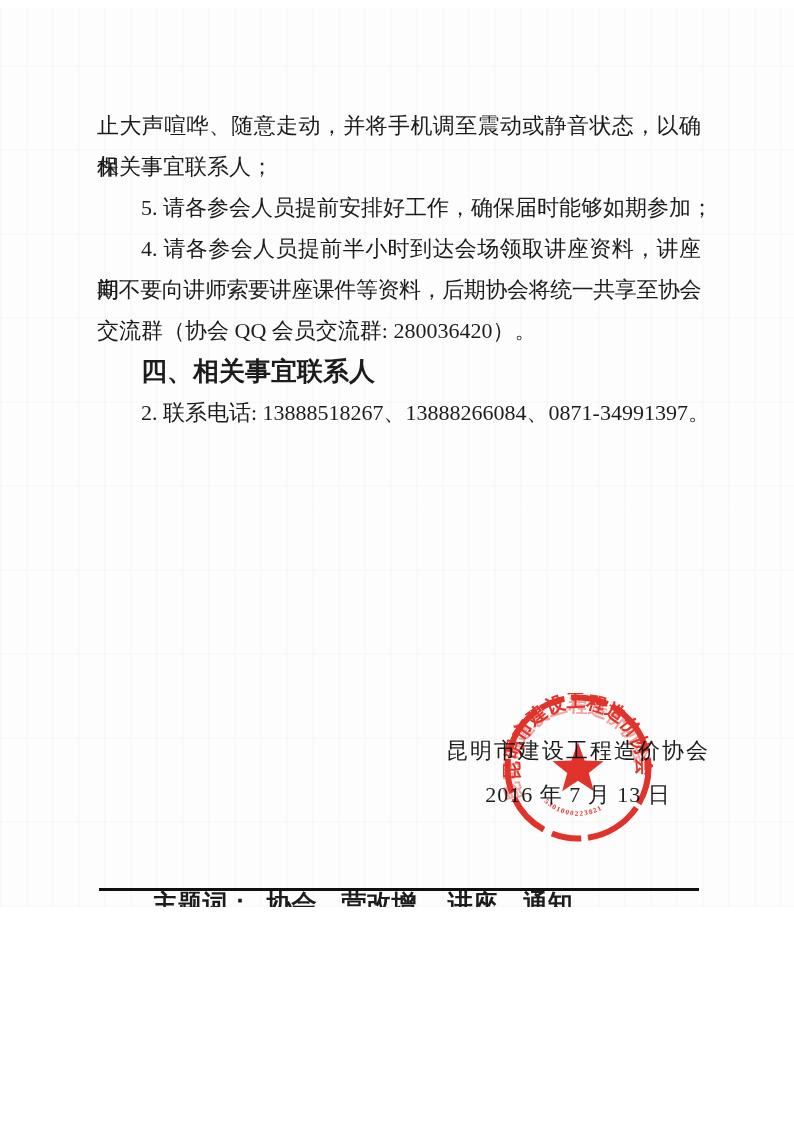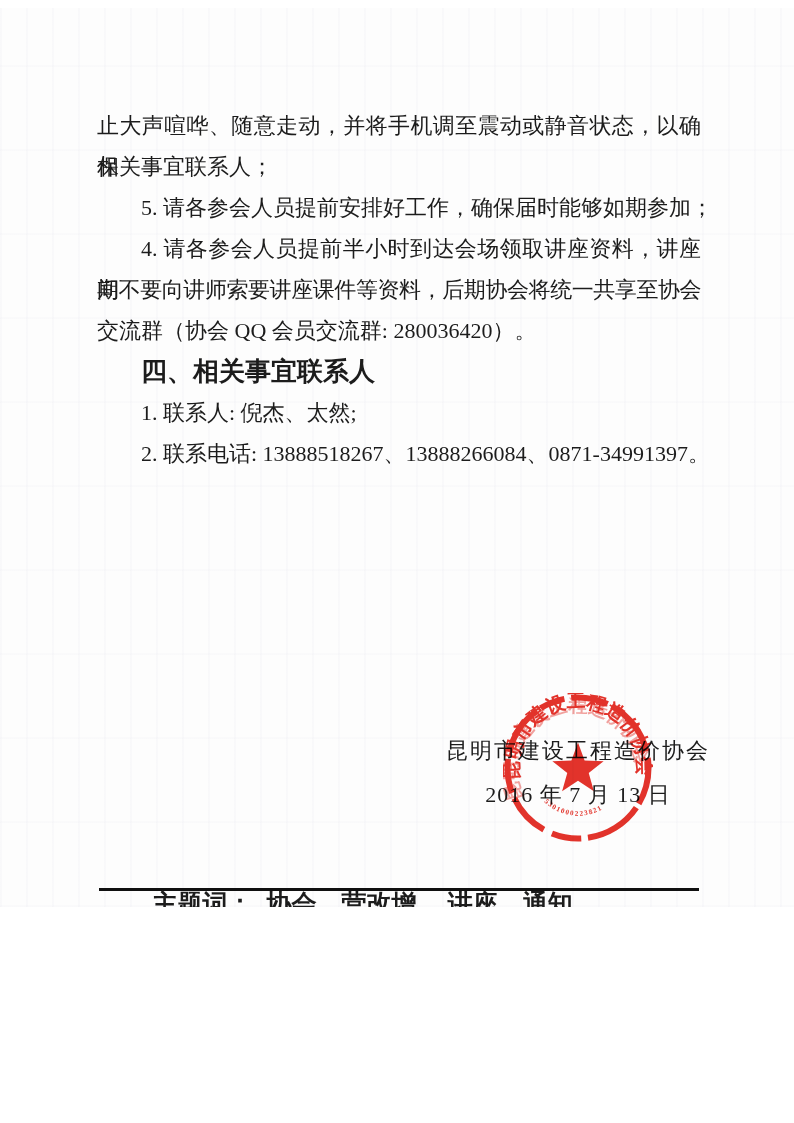--- a/index.html
+++ b/index.html
@@ -51,21 +51,20 @@
 <div class="page">
 
   <div class="body-text">
     <div class="line justify">止大声喧哗、随意走动，并将手机调至震动或静音状态，以确保</div>
     <div class="line">相关事宜联系人；</div>
     <div class="line indent">5. 请各参会人员提前安排好工作，确保届时能够如期参加；</div>
     <div class="line indent justify">4. 请各参会人员提前半小时到达会场领取讲座资料，讲座期</div>
     <div class="line justify tight">间不要向讲师索要讲座课件等资料，后期协会将统一共享至协会</div>
     <div class="line">交流群（协会 QQ 会员交流群: 280036420）。</div>
     <div class="line indent bold">四、相关事宜联系人</div>
-    <div class="line indent">1. 联系人: 倪杰、太然;</div>
     <div class="line indent">2. 联系电话: 13888518267、13888266084、0871-34991397。</div>
   </div>
 
   <div class="sign-org">昆明市建设工程造价协会</div>
   <div class="sign-date">2016 年 7 月 13 日</div>
 
   <svg class="seal" viewBox="0 0 200 200" aria-hidden="true">
     <defs>
       <path id="arcA" d="M 22,117 A 80,80 0 1 1 178,117" fill="none"></path>
       <path id="arcB" d="M 52,142 A 64,64 0 0 0 148,142" fill="none"></path>

